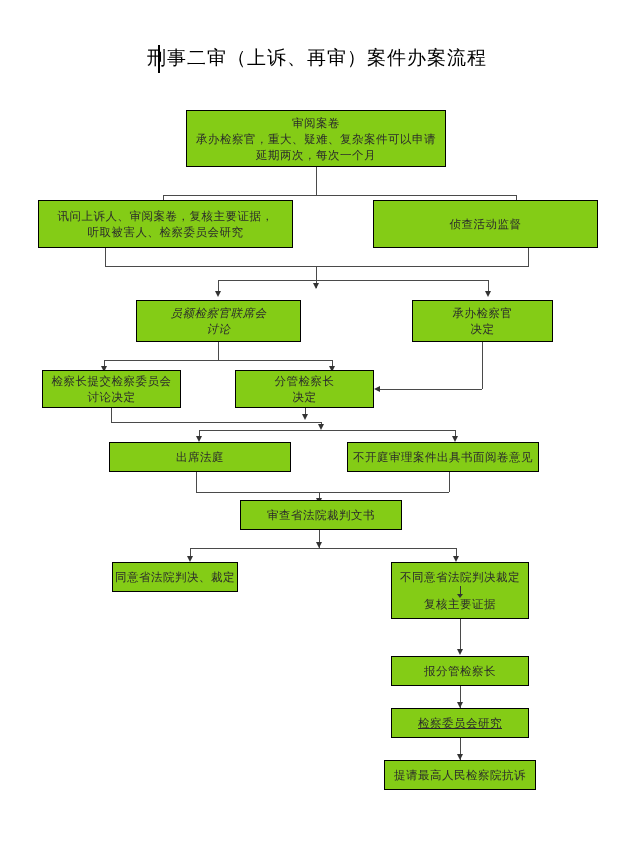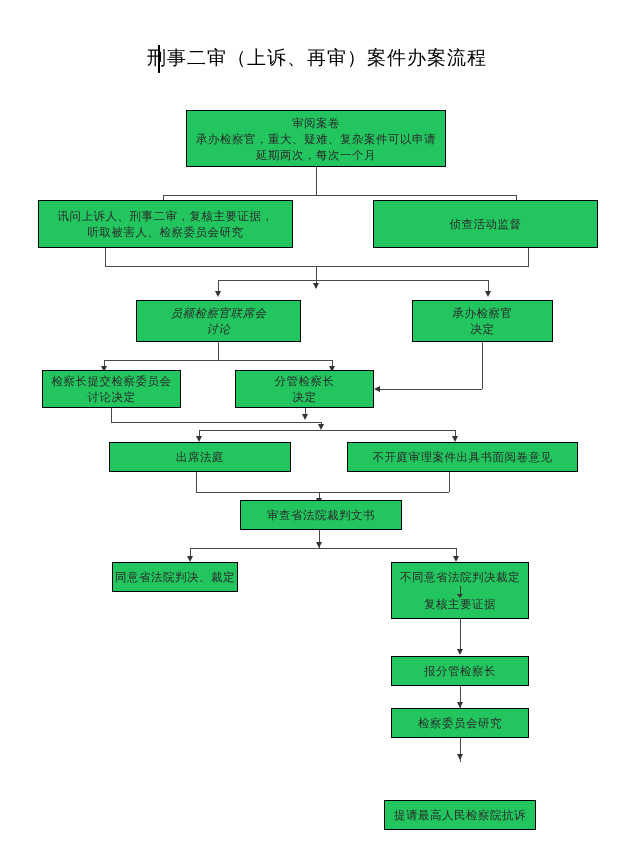--- a/index.html
+++ b/index.html
@@ -28,21 +28,21 @@
     color:#000;
     font-family:"DejaVu Sans","Liberation Sans",sans-serif;
     white-space:nowrap;
   }
 
   
   .node{
     position:absolute;
     box-sizing:border-box;
     border:1px solid #000;
-    background:#22c55e;
+    background:#84cc16;
     display:flex;
     flex-direction:column;
     align-items:center;
     justify-content:center;
     text-align:center;
     font-size:11.5px;
     line-height:16px;
     color:#2b2b2b;
     letter-spacing:0.5px;
     padding:2px 4px;
@@ -101,21 +101,21 @@
   </div>
 
   <div class="ln-v" style="left:316px;top:167px;height:28px;"></div>
   <div class="ln-h" style="left:163px;top:195px;width:353px;"></div>
   <div class="ln-v" style="left:163px;top:195px;height:11px;"></div>
   <div class="ln-v" style="left:516px;top:195px;height:11px;"></div>
   <div class="arrow-d" style="left:160px;top:203px;"></div>
   <div class="arrow-d" style="left:513px;top:203px;"></div>
 
   <div class="node" style="left:38px;top:200px;width:255px;height:48px;">
-    <span class="ln">讯问上诉人、刑事二审，复核主要证据，</span>
+    <span class="ln">讯问上诉人、审阅案卷，复核主要证据，</span>
     <span class="ln">听取被害人、检察委员会研究</span>
   </div>
 
   <div class="node" style="left:373px;top:200px;width:225px;height:48px;">
     <span class="ln">侦查活动监督</span>
   </div>
 
   <div class="ln-v" style="left:105px;top:248px;height:18px;"></div>
   <div class="ln-v" style="left:528px;top:248px;height:18px;"></div>
   <div class="ln-h" style="left:105px;top:266px;width:424px;"></div>
@@ -167,21 +167,21 @@
   <div class="ln-h" style="left:199px;top:430px;width:256px;"></div>
   <div class="ln-v" style="left:199px;top:430px;height:8px;"></div>
   <div class="ln-v" style="left:455px;top:430px;height:8px;"></div>
   <div class="arrow-d" style="left:196px;top:436px;"></div>
   <div class="arrow-d" style="left:452px;top:436px;"></div>
 
   <div class="node" style="left:109px;top:442px;width:182px;height:30px;">
     <span class="ln">出席法庭</span>
   </div>
 
-  <div class="node" style="left:347px;top:442px;width:231px;height:30px;">
+  <div class="node" style="left:347px;top:442px;width:192px;height:30px;">
     <span class="ln">不开庭审理案件出具书面阅卷意见</span>
   </div>
 
   <div class="ln-v" style="left:196px;top:472px;height:20px;"></div>
   <div class="ln-v" style="left:449px;top:472px;height:20px;"></div>
   <div class="ln-h" style="left:196px;top:492px;width:253px;"></div>
   <div class="ln-v" style="left:319px;top:492px;height:10px;"></div>
   <div class="arrow-d" style="left:316px;top:498px;"></div>
 
   <div class="node" style="left:240px;top:500px;width:162px;height:30px;">
@@ -209,24 +209,24 @@
   <div class="ln-v" style="left:460px;top:619px;height:32px;"></div>
   <div class="arrow-d" style="left:457px;top:649px;"></div>
 
   <div class="node" style="left:391px;top:656px;width:138px;height:30px;">
     <span class="ln">报分管检察长</span>
   </div>
 
   <div class="ln-v" style="left:460px;top:686px;height:24px;"></div>
   <div class="arrow-d" style="left:457px;top:702px;"></div>
 
-  <div class="node" style="left:391px;top:708px;width:138px;height:30px;">
+  <div class="node" style="left:391px;top:708px;width:138px;height:30px;text-decoration:underline;">
     <span class="ln">检察委员会研究</span>
   </div>
 
   <div class="ln-v" style="left:460px;top:738px;height:24px;"></div>
   <div class="arrow-d" style="left:457px;top:754px;"></div>
 
-  <div class="node" style="left:384px;top:760px;width:152px;height:30px;margin-top:40px;">
+  <div class="node" style="left:384px;top:760px;width:152px;height:30px;">
     <span class="ln">提请最高人民检察院抗诉</span>
   </div>
 
 </div>
 
 </body></html>

